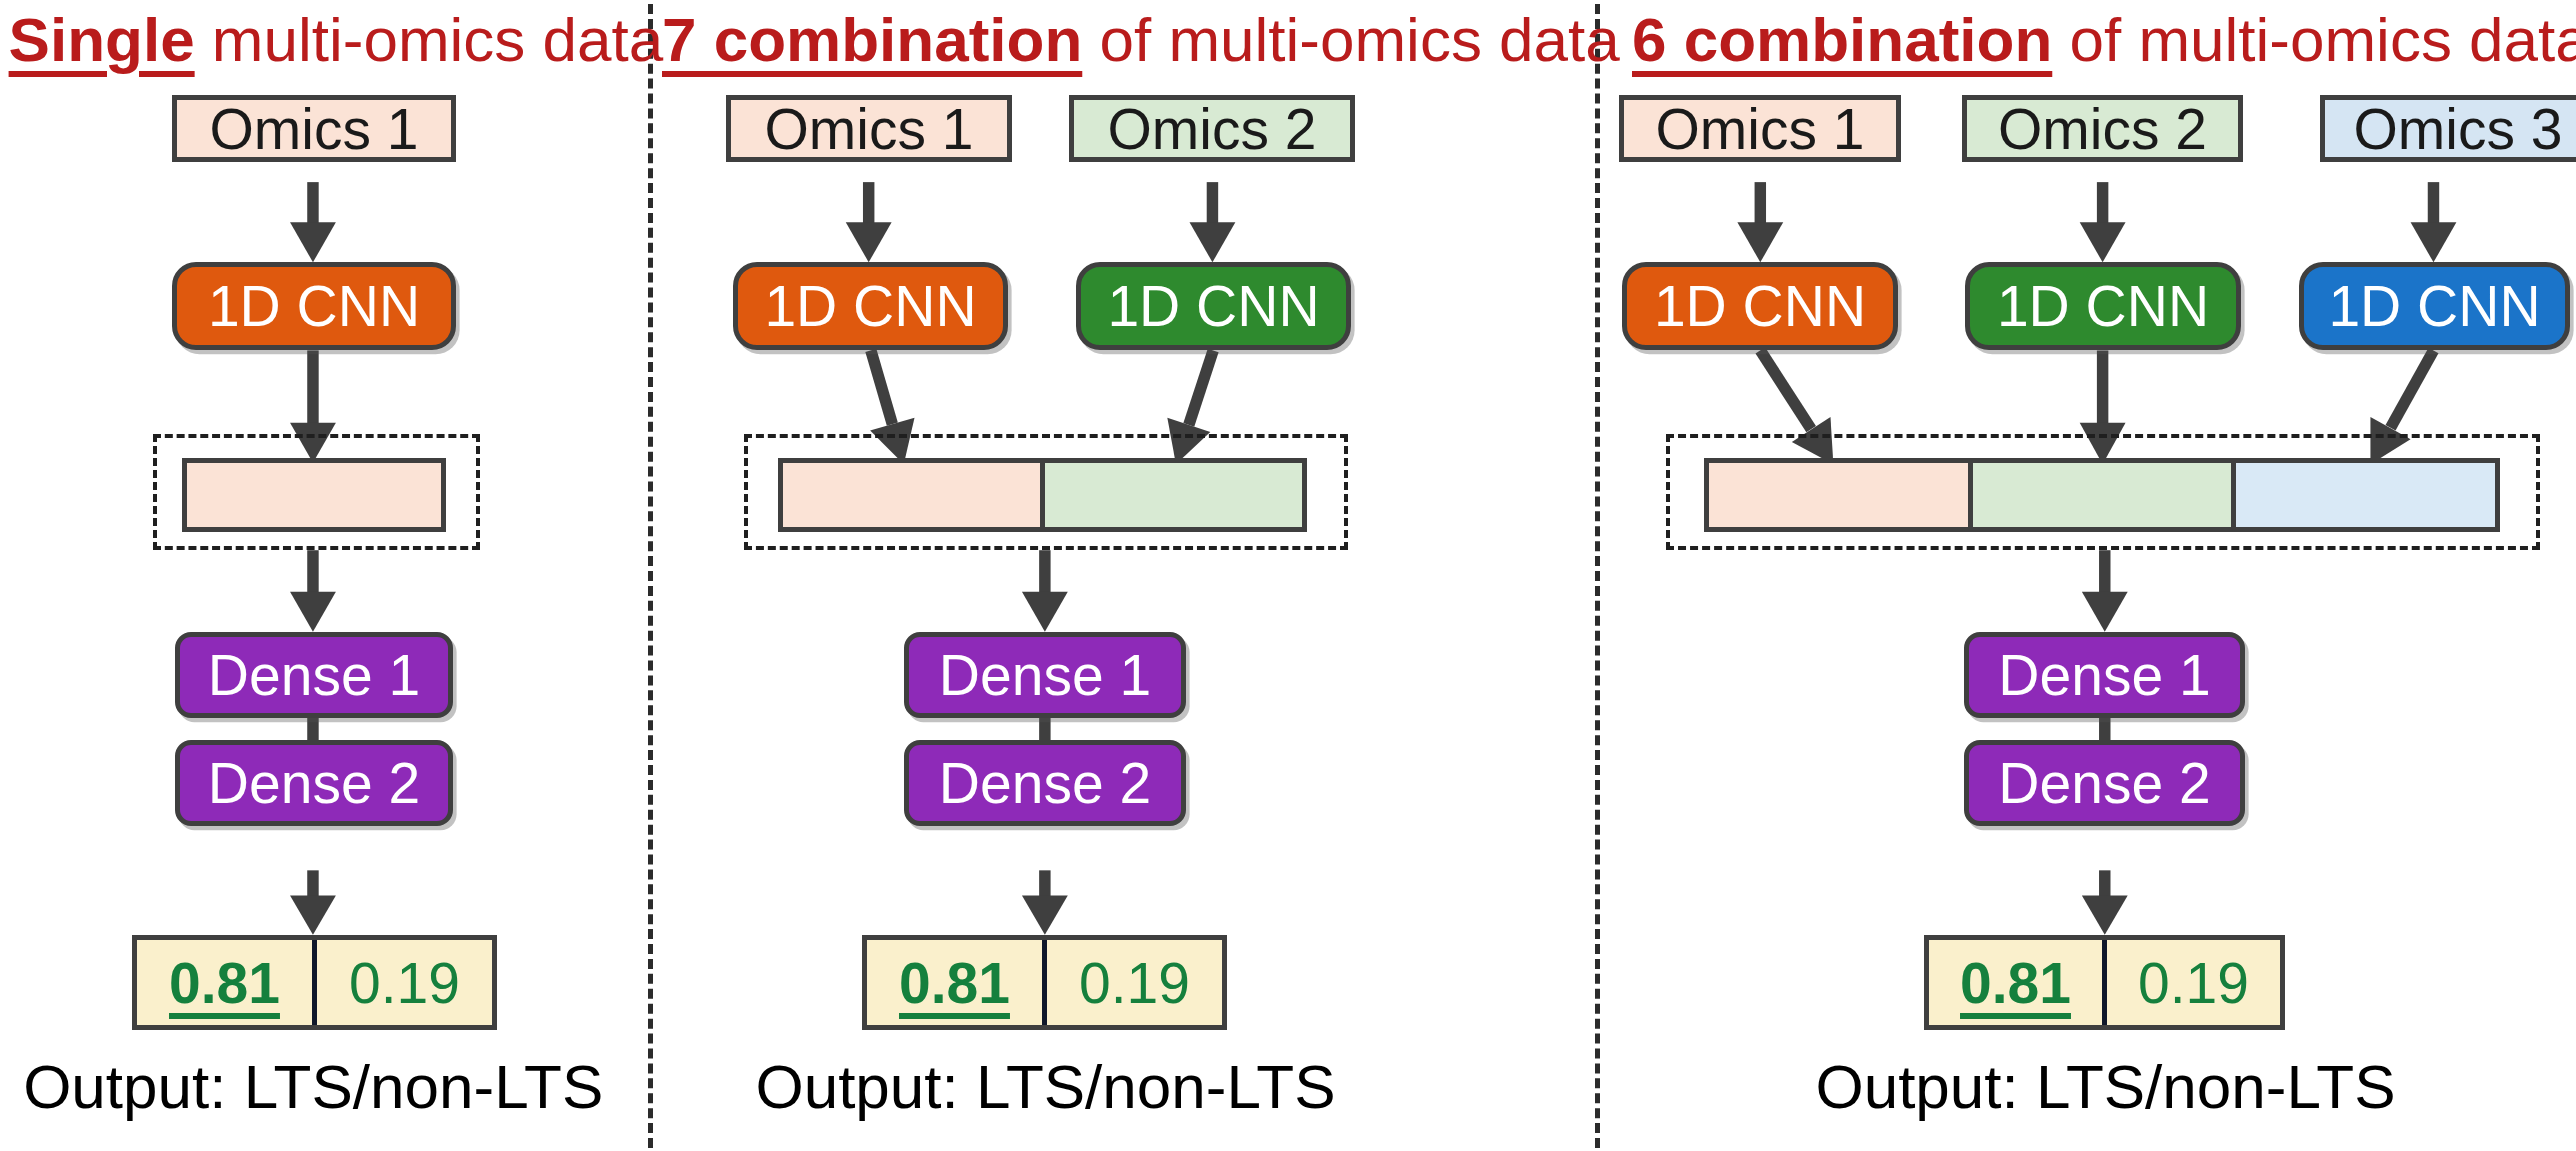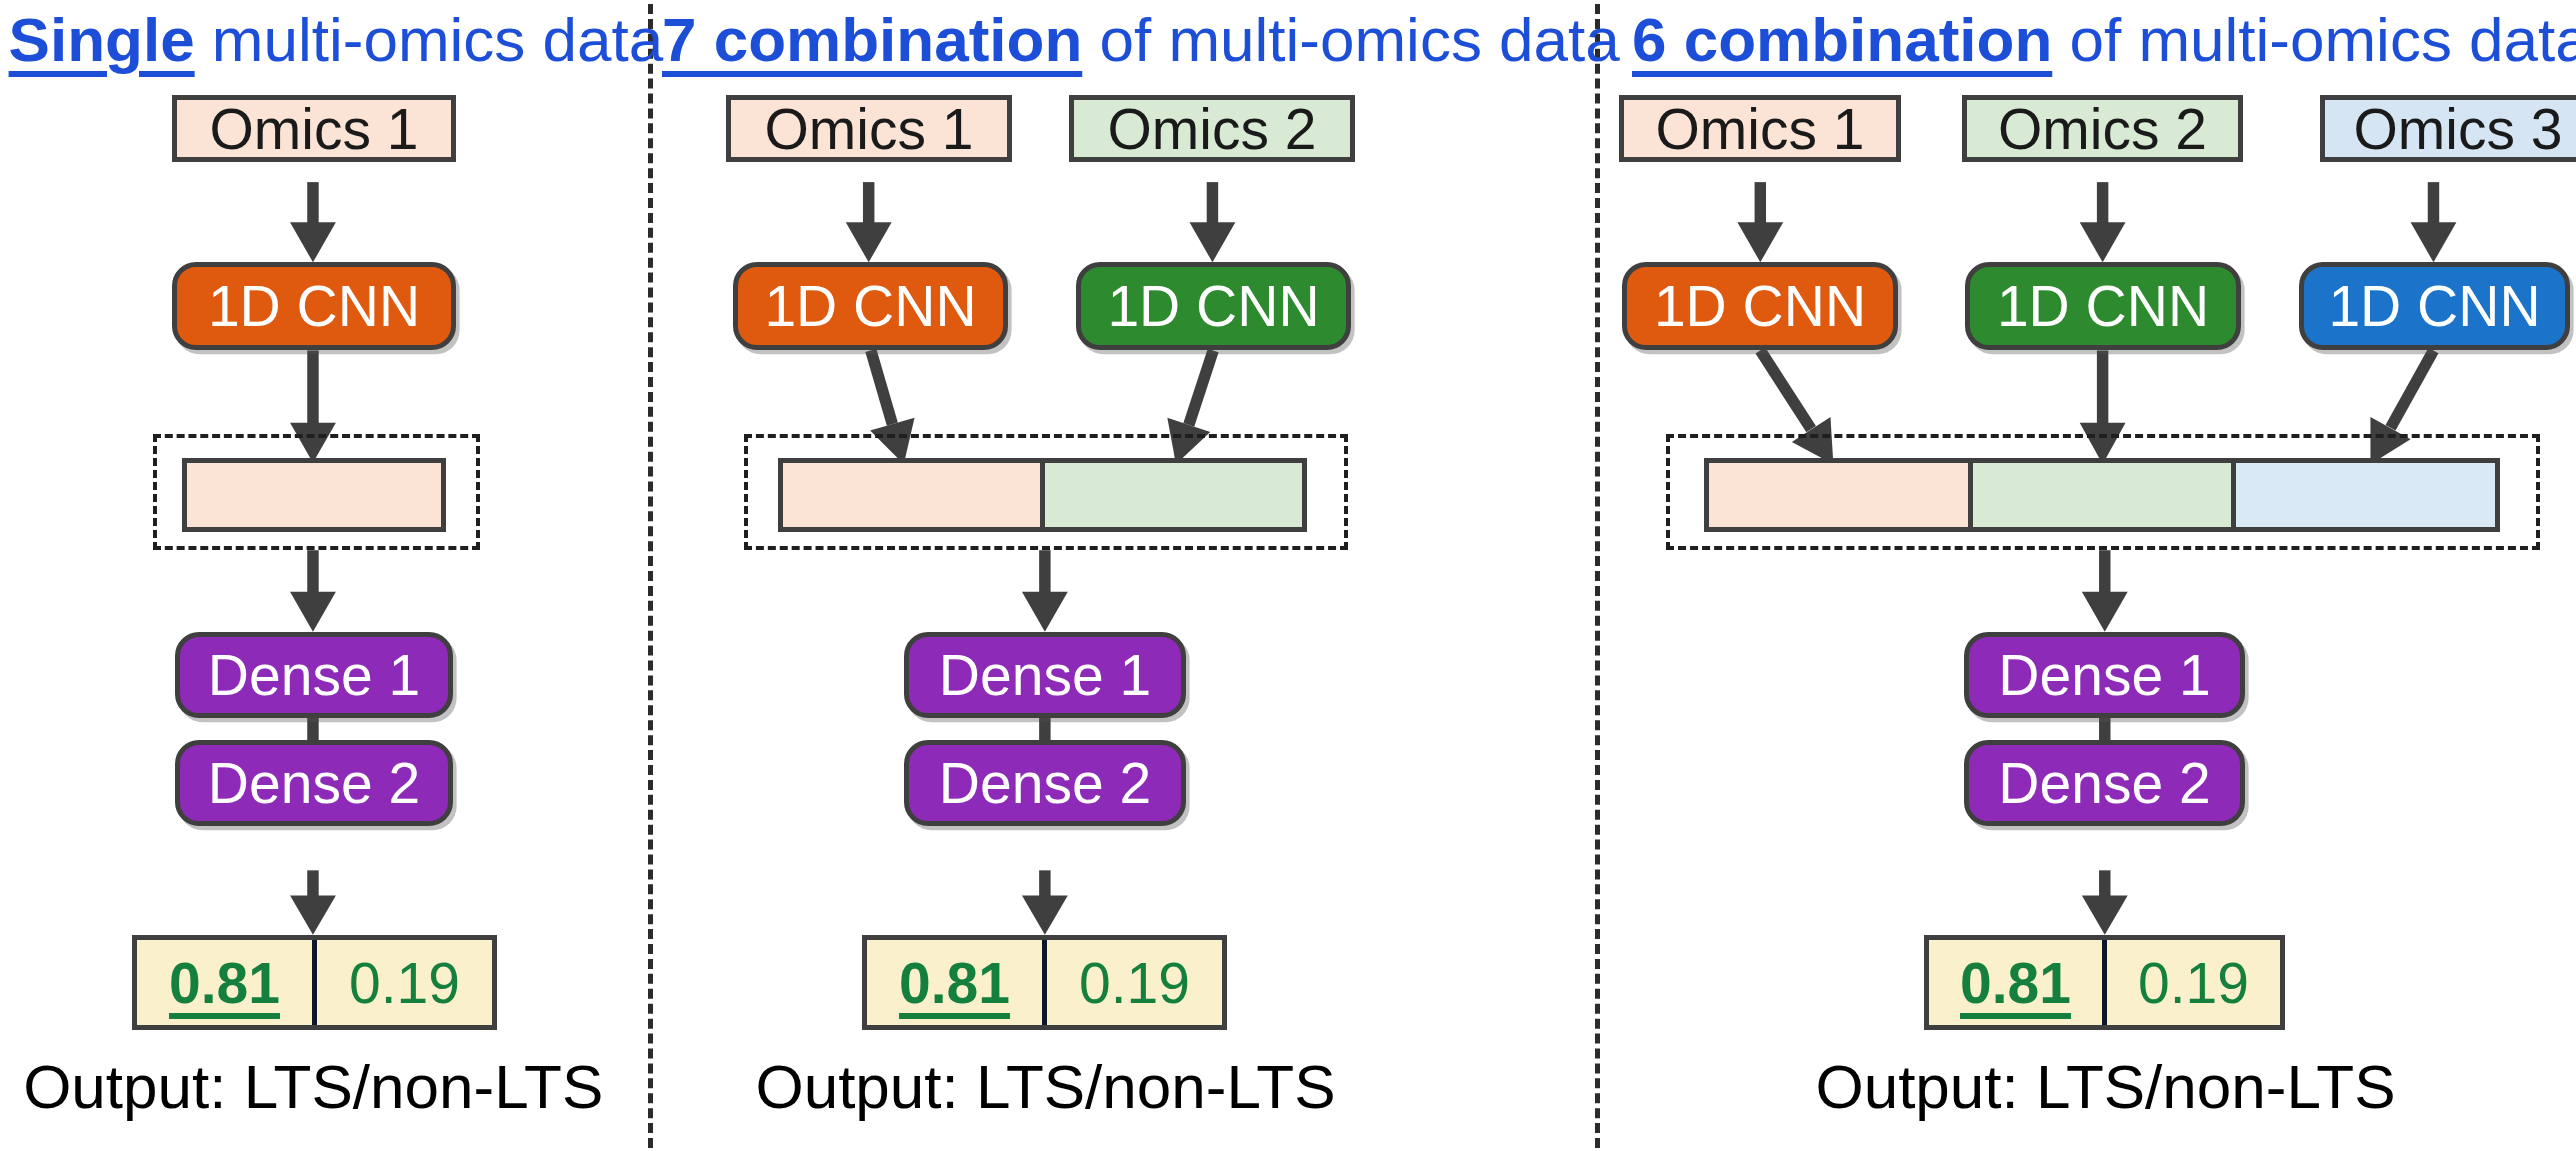--- a/index.html
+++ b/index.html
@@ -11,38 +11,38 @@
     font-family: "Liberation Sans", "DejaVu Sans", sans-serif;
     overflow: hidden;
   }
   #arrow-layer { position: absolute; left: 0; top: 0; z-index: 1; }
   .sep {
     position: absolute; top: 4.3px; bottom: 4.3px; width: 0;
     border-left: 5px dashed #2b2b2b; z-index: 0;
   }
   .panel-title {
     position: absolute; top: 7.2px; z-index: 2;
-    font-size: 62px; color: #1d4ed8; white-space: nowrap; line-height: 1.05;
+    font-size: 62px; color: #b91c1c; white-space: nowrap; line-height: 1.05;
   }
   .panel-title .emph {
     font-weight: bold;
     text-decoration: underline;
     text-decoration-thickness: 5.7px;
     text-underline-offset: 10px;
   }
   .box {
     position: absolute; z-index: 2;
     display: flex; align-items: center; justify-content: center;
     box-sizing: border-box;
     font-size: 57px; color: #1a1a1a;
   }
   .omics  { top: 95px; height: 67px; border: 5.7px solid #3f3f3f; }
   .cnn    { top: 262px; height: 88px; border: 5.7px solid #3f3f3f; border-radius: 24px;
             color: #ffffff; box-shadow: 3.6px 4.3px 0 rgba(80,80,80,0.35); }
-  .dense  { height: 86px; border: 5.7px solid #3f3f3f; border-radius: 24px;
+  .dense  { height: 86px; border: 5.7px solid #3f3f3f; border-radius: 16px;
             color: #ffffff; box-shadow: 3.6px 4.3px 0 rgba(80,80,80,0.35); }
   .dense1 { top: 632px; }
   .dense2 { top: 740px; }
   .dashed-region {
     position: absolute; top: 434px; height: 116px; z-index: 1;
     border: 4.3px dashed #1f1f1f; box-sizing: border-box;
   }
   .concat-bar {
     position: absolute; top: 458px; height: 74px; z-index: 2;
     display: flex; box-sizing: border-box; border: 5px solid #3f3f3f;

